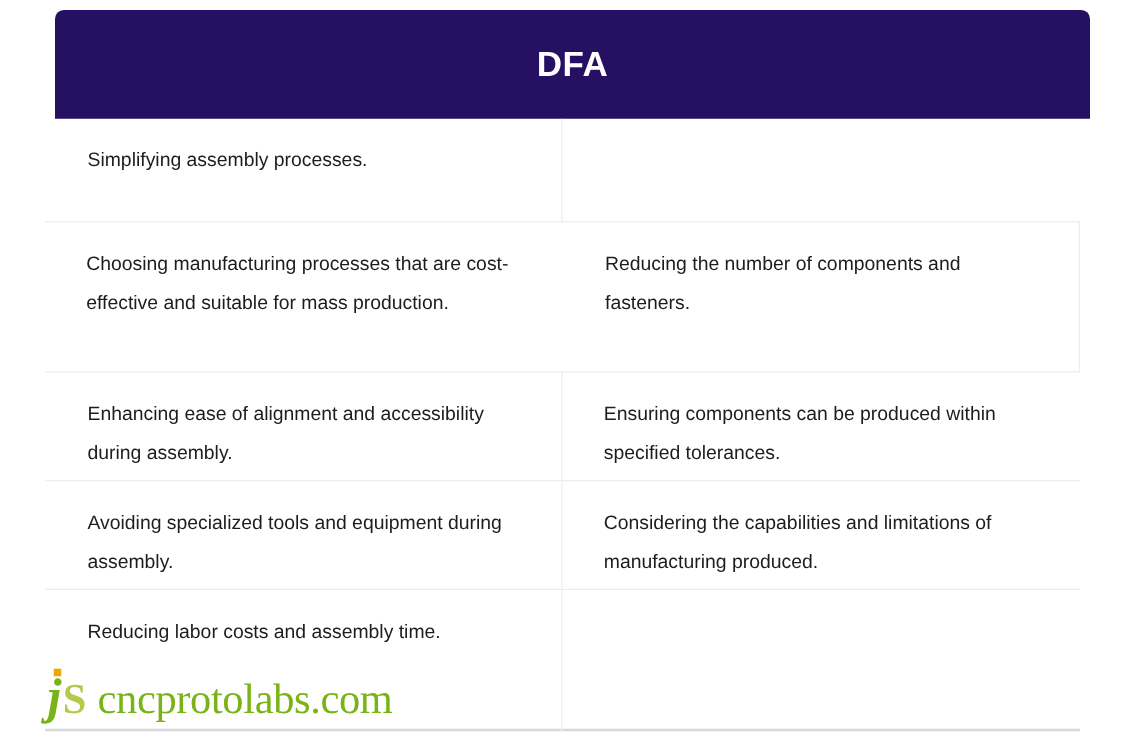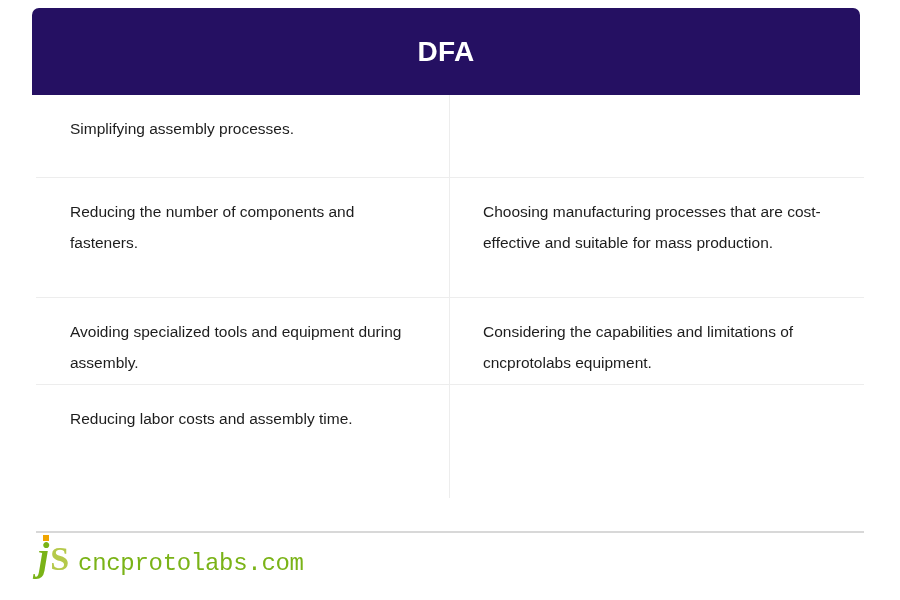--- a/index.html
+++ b/index.html
@@ -17,21 +17,21 @@
   #root {
     position: relative;
     width: 900px;
     height: 600px;
     background: #ffffff;
   }
 
   
   .header-row {
     position: absolute;
-    left: 32px;
+    left: 44px;
     top: 8px;
     width: 828px;
     height: 87px;
     display: flex;
     gap: 11px;
   }
   .header-cell {
     flex: 1 1 0;
     background: #251062;
     border-radius: 7px 7px 0 0;
@@ -46,21 +46,21 @@
     letter-spacing: 0.4px;
     font-family: "Liberation Sans", sans-serif;
   }
 
   
   .table-body {
     position: absolute;
     left: 36px;
     top: 95px;
     width: 828px;
-    height: 438px;
+    height: 490px;
     border-bottom: 2px solid #d8d8d8;
     box-sizing: border-box;
   }
 
   .table-row {
     display: flex;
     width: 100%;
     box-sizing: border-box;
     border-bottom: 1px solid #ededed;
   }
@@ -124,22 +124,22 @@
   }
   .logo .logo-s {
     font-family: "Liberation Serif", serif;
     font-size: 34px;
     font-weight: bold;
     color: #b5c94a;
     line-height: 1;
     margin-right: 9px;
   }
   .logo .logo-domain {
-    font-family: Liberation Mono, monospace;
-    font-size: 24px;
+    font-family: Liberation Serif, serif;
+    font-size: 34px;
     color: #7ab317;
     line-height: 1;
     letter-spacing: -0.3px;
   }
 </style>
 </head>
 <body>
 
 <div id="root">
 
@@ -149,28 +149,32 @@
     </div>
   </div>
 
   <div class="table-body">
 
     <div class="table-row r1">
       <div class="cell left-cell">Simplifying assembly processes.</div>
     </div>
 
     <div class="table-row r2">
+      <div class="cell right-cell">Choosing manufacturing processes that are cost-effective and suitable for mass production.</div>
       <div class="cell left-cell">Reducing the number of components and fasteners.</div>
-      <div class="cell right-cell">Choosing manufacturing processes that are cost-effective and suitable for mass production.</div>
     </div>
 
+    <div class="table-row r3">
+      <div class="cell left-cell">Enhancing ease of alignment and accessibility during assembly.</div>
+      <div class="cell right-cell">Ensuring components can be produced within specified tolerances.</div>
+    </div>
 
     <div class="table-row r4">
       <div class="cell left-cell">Avoiding specialized tools and equipment during assembly.</div>
-      <div class="cell right-cell">Considering the capabilities and limitations of cncprotolabs equipment.</div>
+      <div class="cell right-cell">Considering the capabilities and limitations of manufacturing produced.</div>
     </div>
 
     <div class="table-row r5 last-row">
       <div class="cell left-cell">Reducing labor costs and assembly time.</div>
     </div>
 
   </div>
 
   <div class="logo">
     <span class="logo-j">

